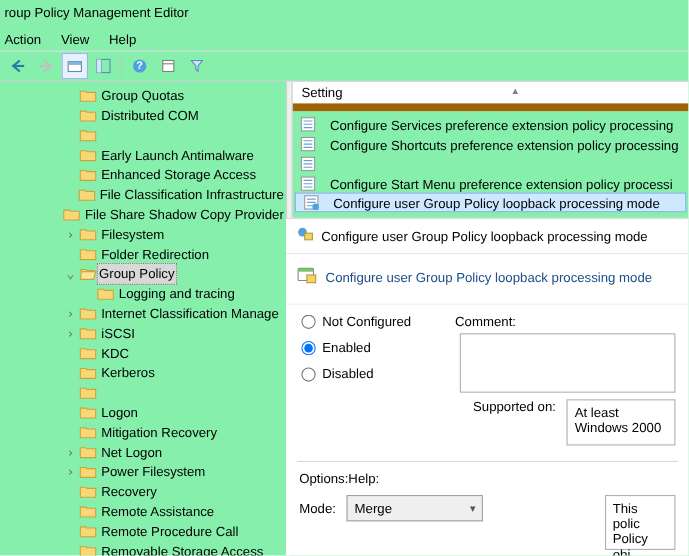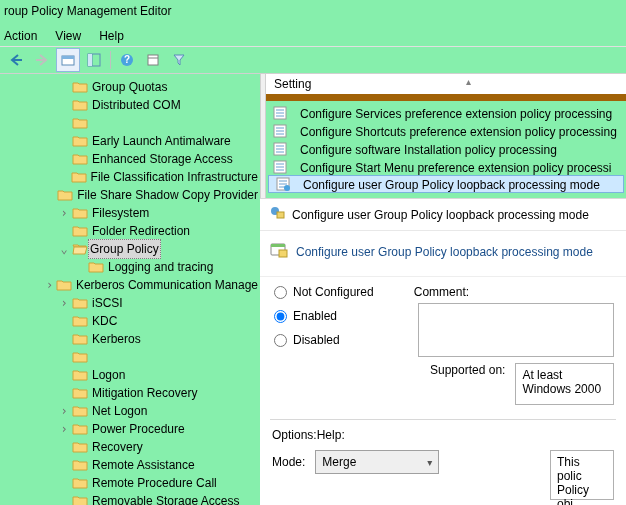--- a/index.html
+++ b/index.html
@@ -223,21 +223,21 @@
             <span class="lbl">Logging and tracing</span>
           </div>
           <div class="node">
             <span class="sp" style="width:56px"></span>
             <span class="exp" style="">›</span>
             <span class="fold">
               <svg width="16" height="14">
                 <path d="M1 3 h5 l1 1 h8 v8 H1 Z" fill="#f8d778" stroke="#caa53a"></path>
               </svg>
             </span>
-            <span class="lbl">Kerberos Communication Manage</span>
+            <span class="lbl">Internet Classification Manage</span>
           </div>
           <div class="node">
             <span class="sp" style="width:56px"></span>
             <span class="exp" style="">›</span>
             <span class="fold">
               <svg width="16" height="14">
                 <path d="M1 3 h5 l1 1 h8 v8 H1 Z" fill="#f8d778" stroke="#caa53a"></path>
               </svg>
             </span>
             <span class="lbl">iSCSI</span>
@@ -302,21 +302,21 @@
             <span class="lbl">Net Logon</span>
           </div>
           <div class="node">
             <span class="sp" style="width:56px"></span>
             <span class="exp" style="">›</span>
             <span class="fold">
               <svg width="16" height="14">
                 <path d="M1 3 h5 l1 1 h8 v8 H1 Z" fill="#f8d778" stroke="#caa53a"></path>
               </svg>
             </span>
-            <span class="lbl">Power Procedure</span>
+            <span class="lbl">Power Filesystem</span>
           </div>
           <div class="node">
             <span class="sp" style="width:56px"></span>
             <span class="exp" style="visibility:hidden">›</span>
             <span class="fold">
               <svg width="16" height="14">
                 <path d="M1 3 h5 l1 1 h8 v8 H1 Z" fill="#f8d778" stroke="#caa53a"></path>
               </svg>
             </span>
             <span class="lbl">Recovery</span>
@@ -384,21 +384,20 @@
           </div>
           <div class="row">
             <span class="ic">
               <svg width="14" height="14">
                 <rect x="1" y="1" width="12" height="12" fill="#fff" stroke="#9a9a9a"></rect>
                 <line x1="3" y1="4" x2="11" y2="4" stroke="#6aa0d0"></line>
                 <line x1="3" y1="7" x2="11" y2="7" stroke="#6aa0d0"></line>
                 <line x1="3" y1="10" x2="11" y2="10" stroke="#6aa0d0"></line>
               </svg>
             </span>
-            <span>Configure software Installation policy processing</span>
           </div>
           <div class="row">
             <span class="ic">
               <svg width="14" height="14">
                 <rect x="1" y="1" width="12" height="12" fill="#fff" stroke="#9a9a9a"></rect>
                 <line x1="3" y1="4" x2="11" y2="4" stroke="#6aa0d0"></line>
                 <line x1="3" y1="7" x2="11" y2="7" stroke="#6aa0d0"></line>
                 <line x1="3" y1="10" x2="11" y2="10" stroke="#6aa0d0"></line>
               </svg>
             </span>

